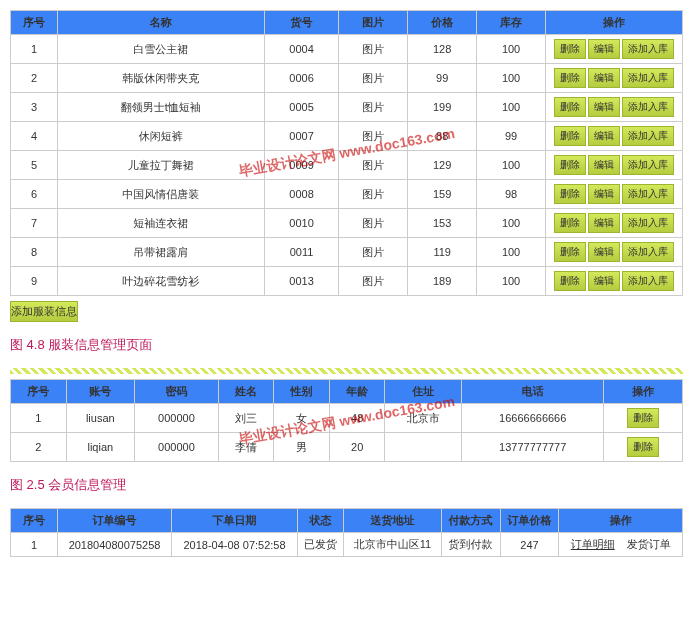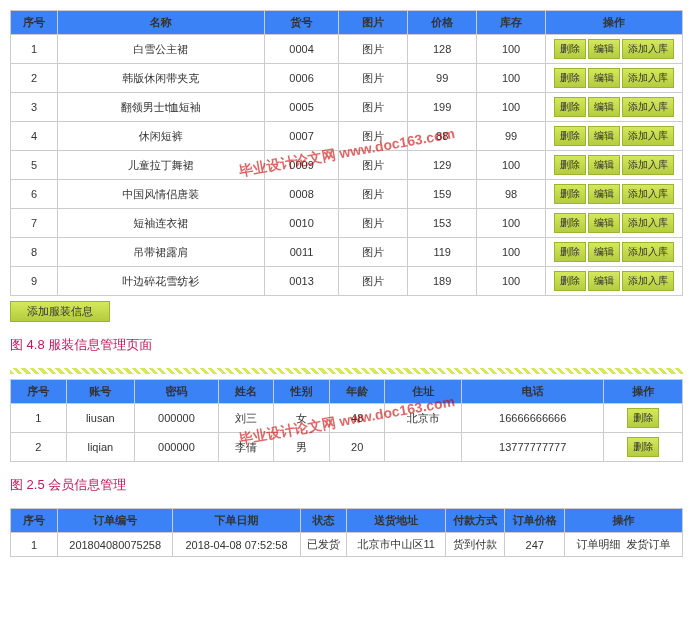--- a/index.html
+++ b/index.html
@@ -1,20 +1,20 @@
 <!DOCTYPE html>
 <html><head>
 <meta charset="utf-8">
 <style>
 body{margin:0;padding:10px;font-family:"SimSun","Microsoft YaHei",sans-serif;font-size:12px;color:#333;background:#fff}
 table{border-collapse:collapse;width:100%;margin-bottom:5px}
 th,td{border:1px solid #ccc;padding:4px 3px;text-align:center;font-size:11px}
 th{background:#3b82f6;font-weight:bold}
 .btn{display:inline-block;background:linear-gradient(#d4e85a,#b5cc3f);border:1px solid #9ab52e;padding:2px 5px;font-size:10px;color:#333;margin:0 1px;cursor:pointer}
-.btn2{display:inline-block;background:linear-gradient(#d4e85a,#b5cc3f);border:1px solid #9ab52e;padding:2px 16px;font-size:11px;color:#333}
+.btn2{display:inline-block;background:linear-gradient(#d4e85a,#b5cc3f);border:1px solid #9ab52e;padding:2px 0;font-size:11px;color:#333}
 .caption{font-size:13px;margin:14px 0;color:#be185d}
 .divider{height:6px;background:repeating-linear-gradient(45deg,#d4e85a 0,#d4e85a 3px,#fff 3px,#fff 6px);margin:5px 0}
 .wm{position:relative}
 .wm::after{content:"毕业设计论文网 www.doc163.com";position:absolute;left:50%;top:50%;transform:translate(-50%,-50%) rotate(-10deg);color:rgba(200,0,0,.6);font-size:14px;font-weight:bold;pointer-events:none;white-space:nowrap}
 .col-narrow{width:40px}
 .op-col{width:130px}
 </style>
 </head>
 <body>
 
@@ -186,21 +186,21 @@
     </thead>
 <tbody id="t3b">
       <tr>
         <td class="col-narrow">1</td>
         <td>201804080075258</td>
         <td>2018-04-08 07:52:58</td>
         <td>已发货</td>
         <td>北京市中山区11</td>
         <td>货到付款</td>
         <td>247</td>
-        <td><a style="margin-right: 6px;">订单明细</a><a>发货订单</a></td>
+        <td><a style="margin-right: 12px; text-decoration: underline;">订单明细</a><a>发货订单</a></td>
       </tr>
     </tbody>
 </table>
 
 
 
 
 
 
 </body></html>

